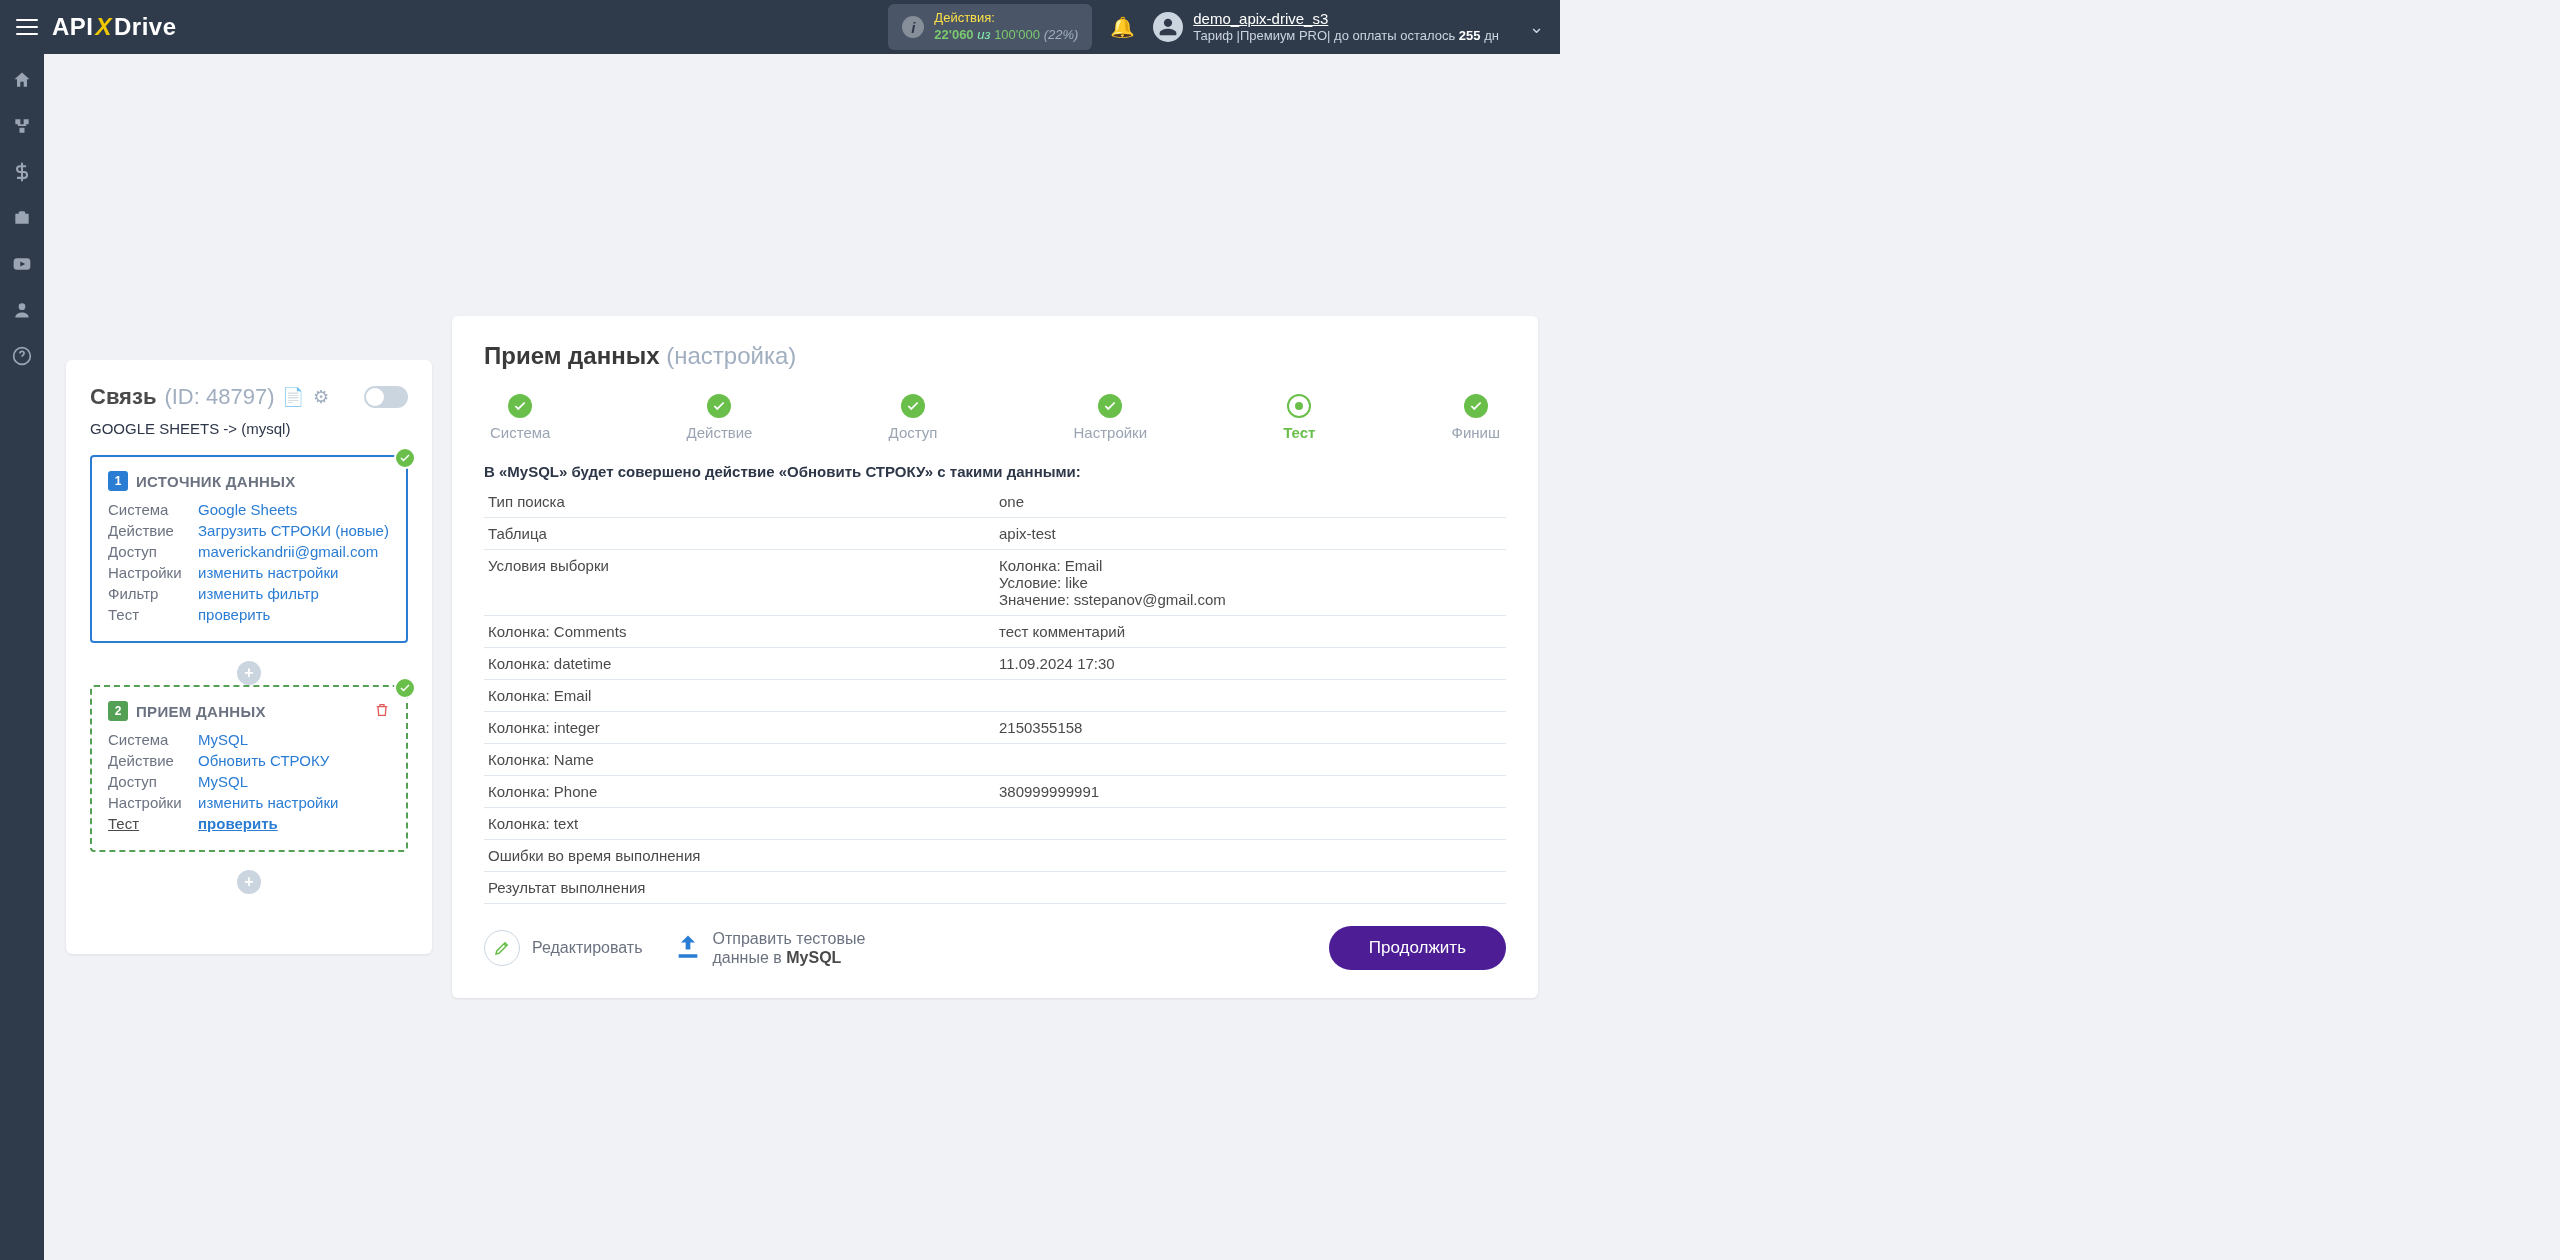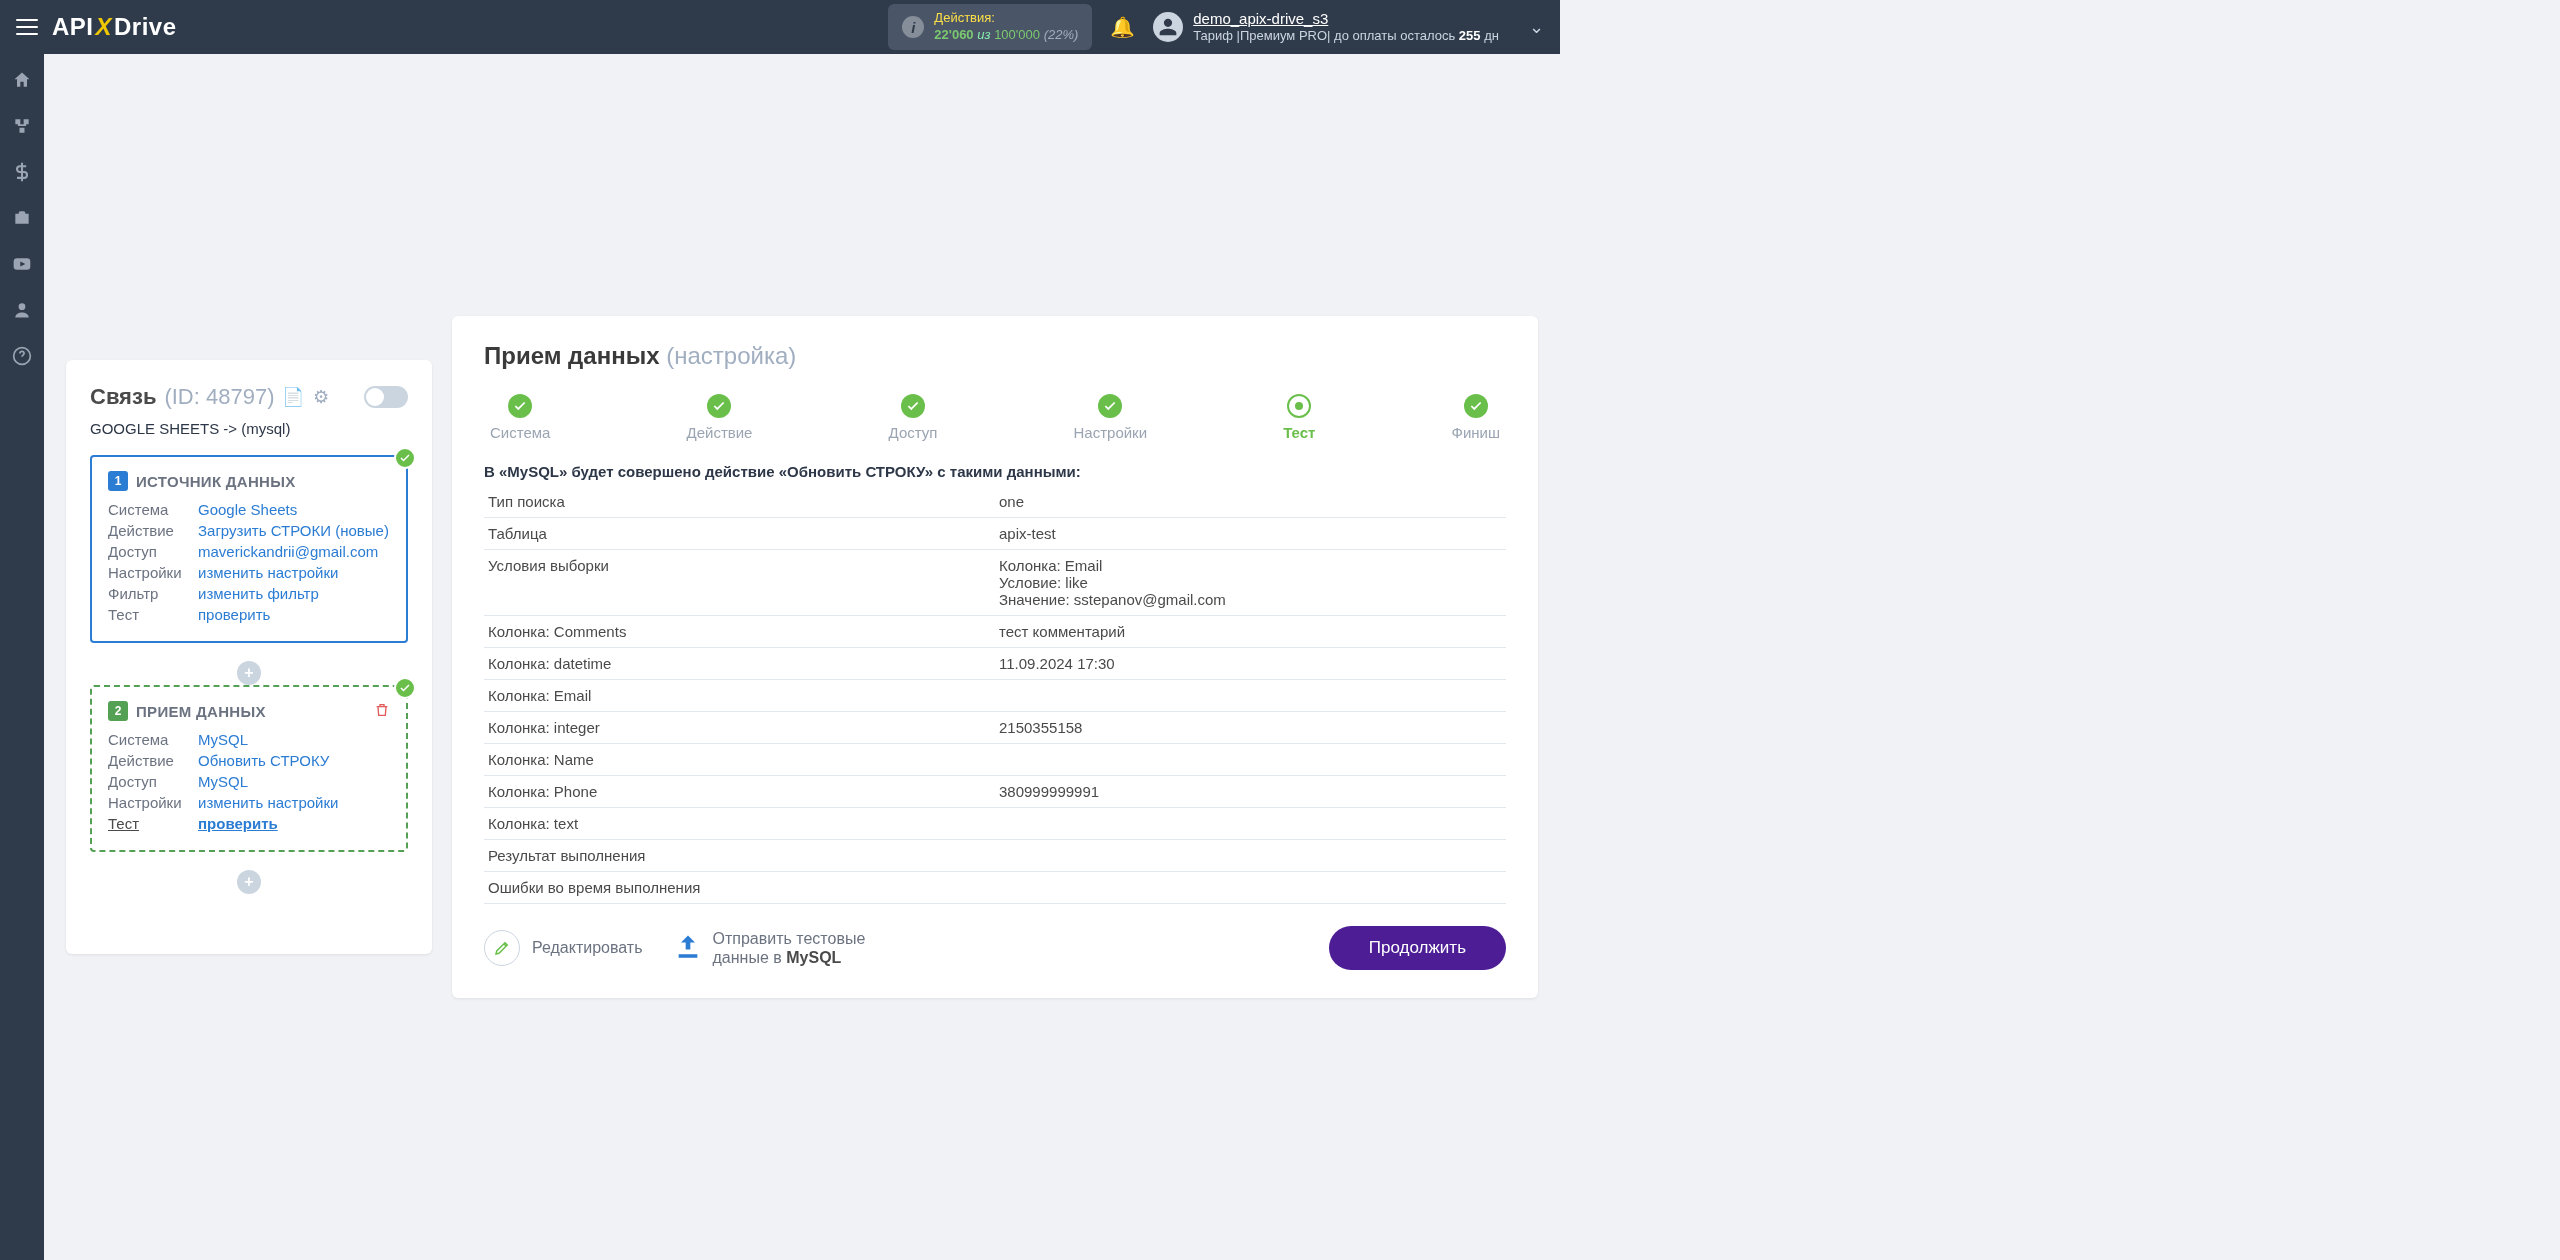--- a/index.html
+++ b/index.html
@@ -343,25 +343,25 @@
             </tr>
             <tr>
               <td class="key">Колонка: Phone</td>
               <td class="val">380999999991</td>
             </tr>
             <tr>
               <td class="key">Колонка: text</td>
               <td class="val"></td>
             </tr>
             <tr>
+              <td class="key">Ошибки во время выполнения</td>
+              <td class="val"></td>
+            </tr>
+            <tr>
               <td class="key">Результат выполнения</td>
-              <td class="val"></td>
-            </tr>
-            <tr>
-              <td class="key">Ошибки во время выполнения</td>
               <td class="val"></td>
             </tr>
           </tbody>
         </table>
 
       <div class="footer-actions">
         <div class="round-btn">
           <div class="circ">
               <svg viewBox="0 0 24 24">
                 <path d="M4 20l4-1 11-11-3-3L5 16zM14 6l3 3"></path>

